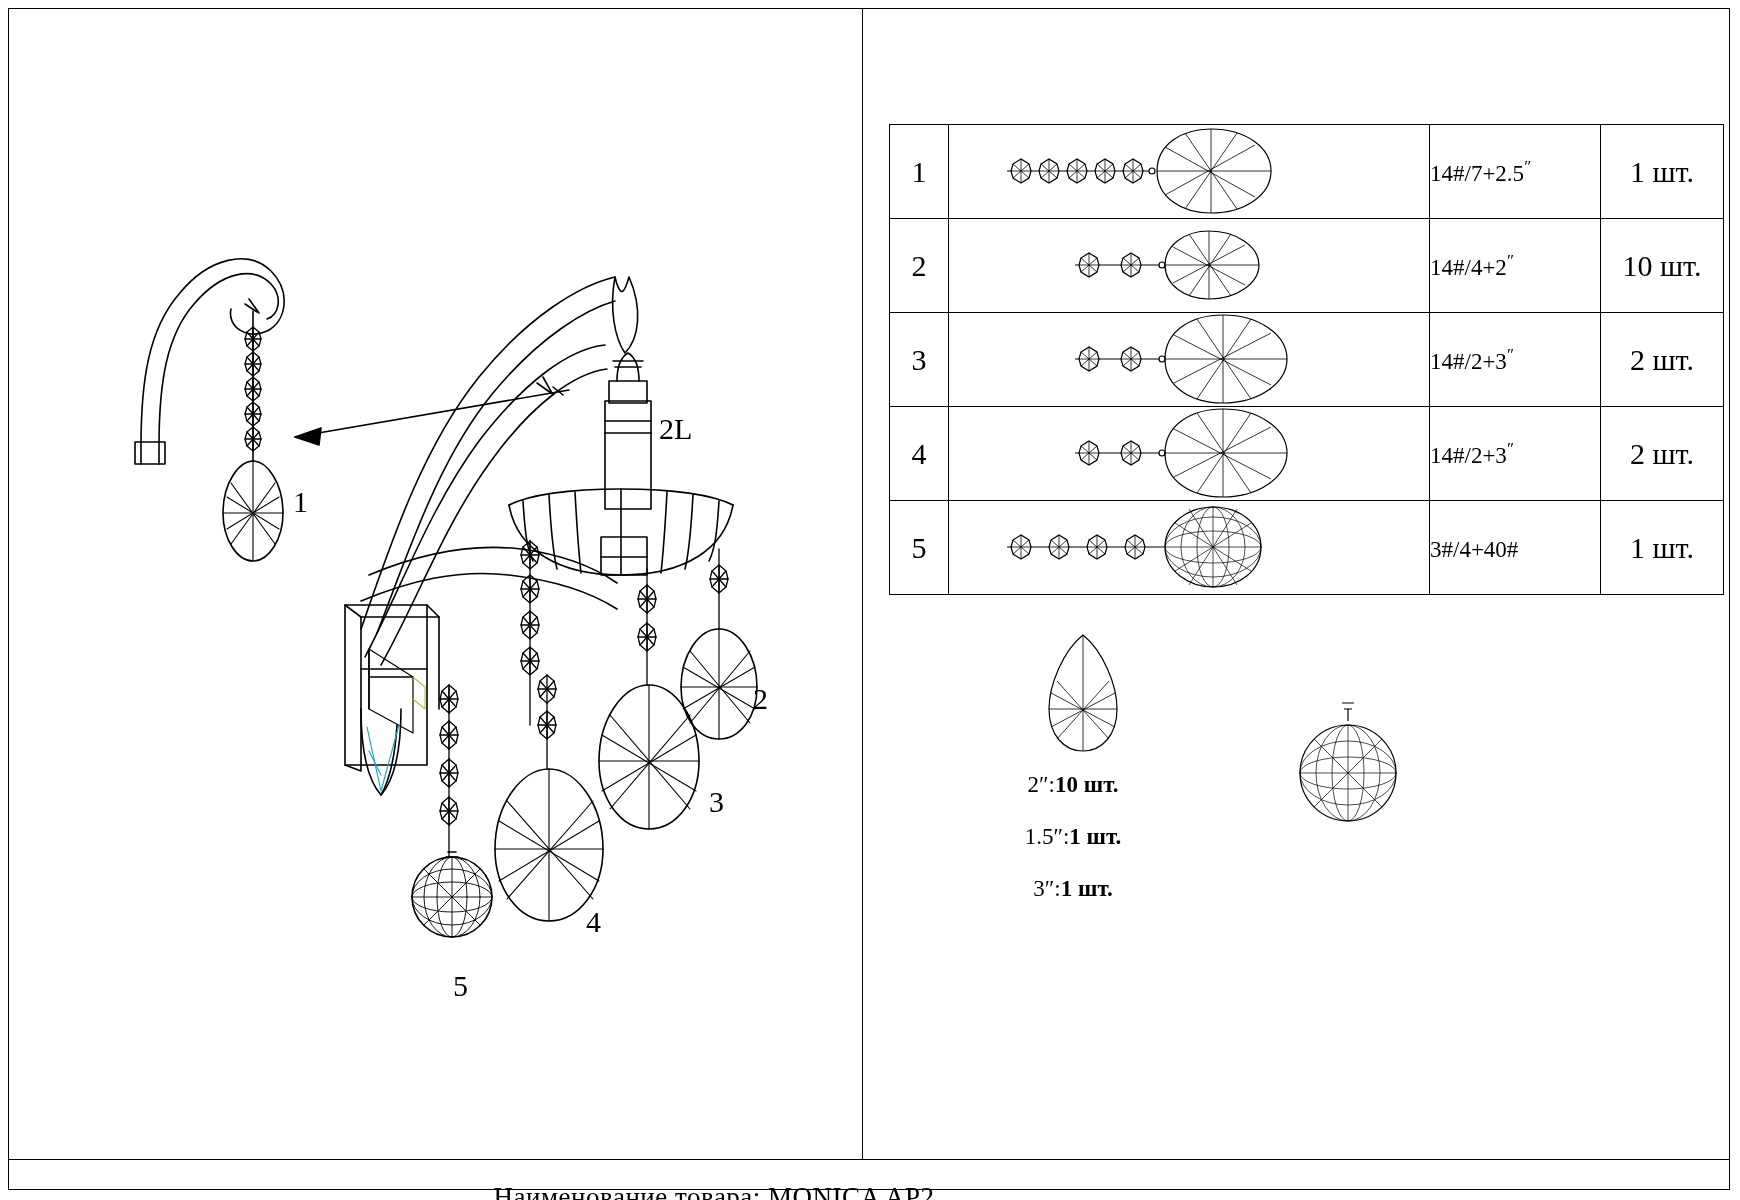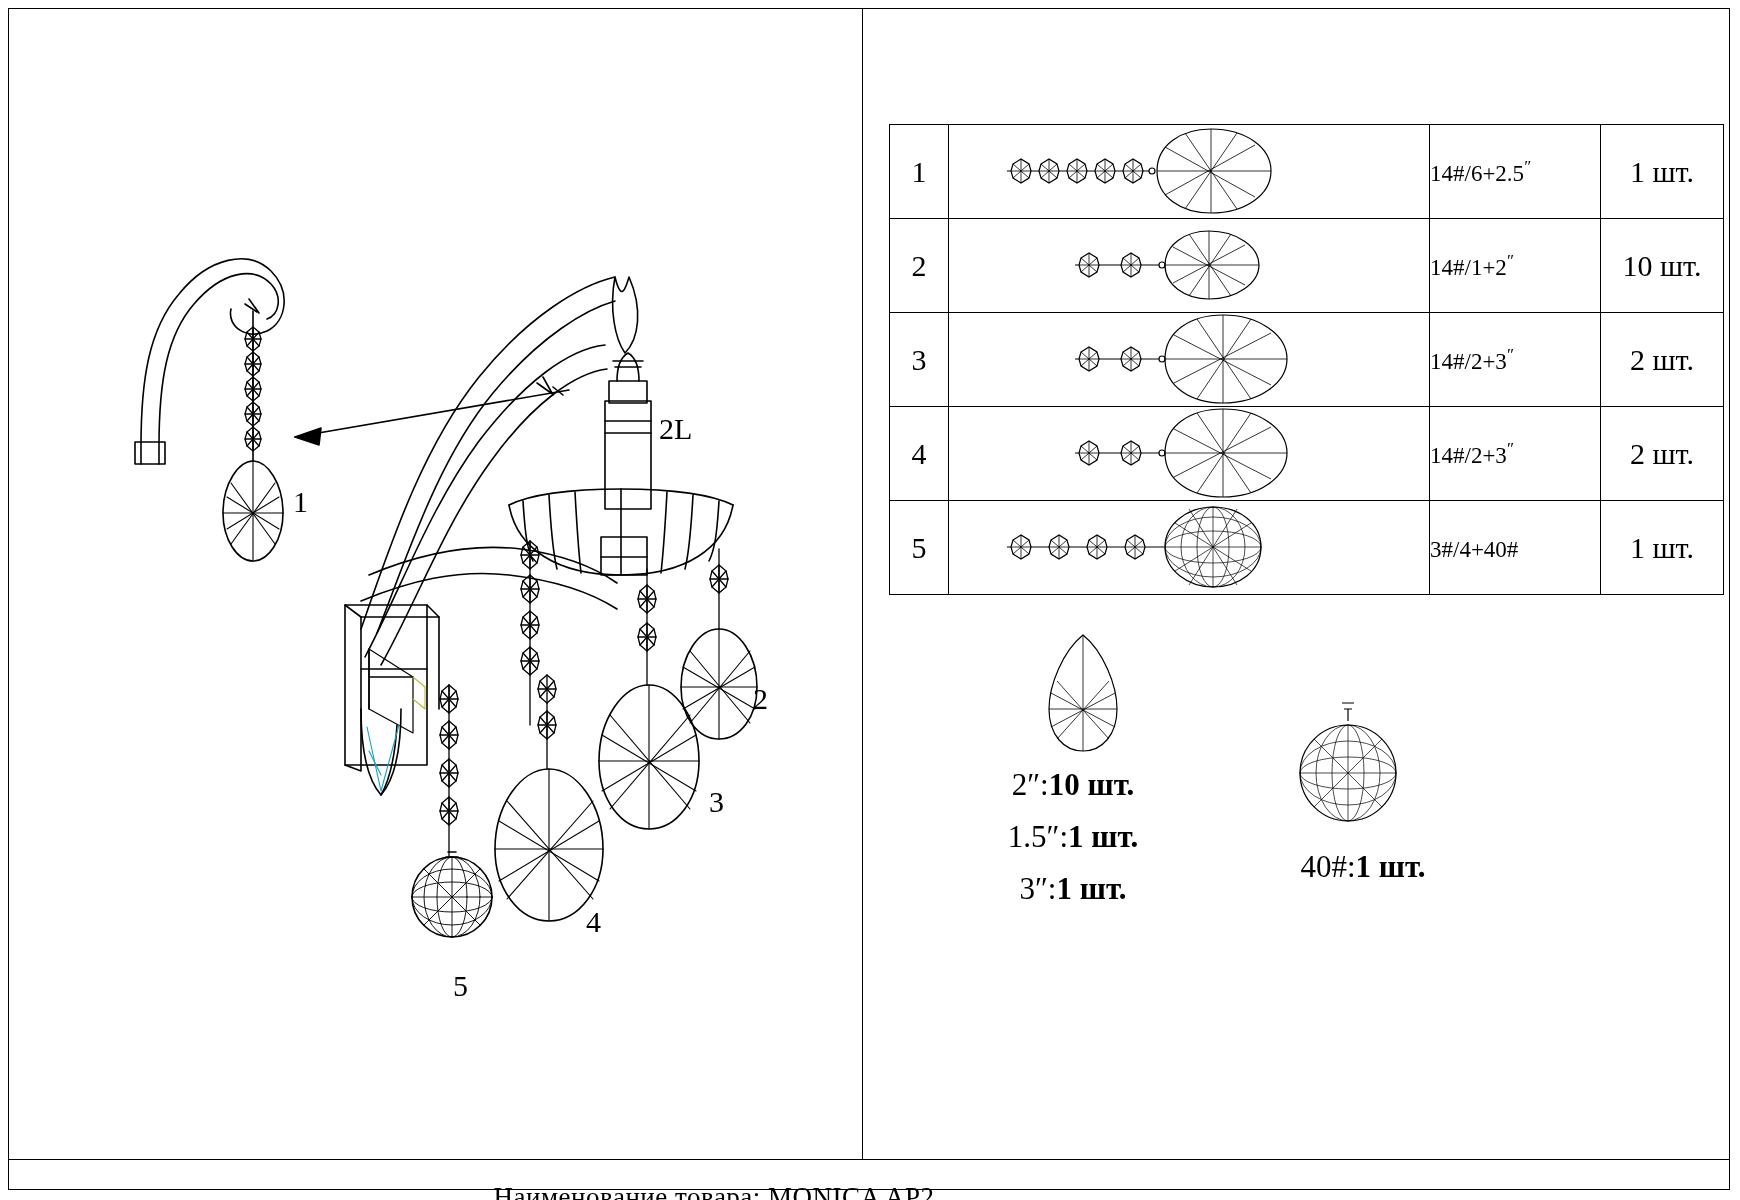--- a/index.html
+++ b/index.html
@@ -112,21 +112,21 @@
     left: 420px;
     top: 690px;
     width: 130px;
     height: 130px;
   }
   .legend-lines {
     position: absolute;
     left: 40px;
     top: 750px;
     width: 340px;
-    font-size: 31px;
+    font-size: 23px;
     line-height: 52px;
     font-family: Liberation Serif, serif;
   }
   .legend-lines div { white-space: nowrap; text-align: center; }
   .legend-lines .bold { font-weight: bold; }
   .legend-ball-text {
     position: absolute;
     left: 360px;
     top: 840px;
     width: 280px;
@@ -467,21 +467,21 @@
                     <line x1="216" y1="22" x2="306" y2="72"></line>
                     <line x1="216" y1="70" x2="306" y2="20"></line>
                     <line x1="236" y1="8" x2="288" y2="84"></line>
                     <line x1="236" y1="84" x2="288" y2="8"></line>
                   </g>
                 </g>
               </svg>
             </div>
           </td>
           <td class="col-code">
-            <span class="code-txt">14#/6+2.5</span><span class="sup">″</span>
+            <span class="code-txt">14#/7+2.5</span><span class="sup">″</span>
           </td>
           <td class="col-qty">1 шт.</td>
         </tr>
 
         <tr>
           <td class="col-idx">2</td>
           <td class="col-pic">
             <div class="pic-cell">
               <svg width="480" height="93" viewBox="0 0 480 93">
                 <g fill="none" stroke="#000" stroke-width="1.2">
@@ -508,21 +508,21 @@
                     <line x1="224" y1="28" x2="296" y2="66"></line>
                     <line x1="224" y1="64" x2="296" y2="26"></line>
                     <line x1="240" y1="15" x2="282" y2="77"></line>
                     <line x1="240" y1="77" x2="282" y2="15"></line>
                   </g>
                 </g>
               </svg>
             </div>
           </td>
           <td class="col-code">
-            <span class="code-txt">14#/1+2</span><span class="sup">″</span>
+            <span class="code-txt">14#/4+2</span><span class="sup">″</span>
           </td>
           <td class="col-qty">10 шт.</td>
         </tr>
 
         <tr>
           <td class="col-idx">3</td>
           <td class="col-pic">
             <div class="pic-cell">
               <svg width="480" height="93" viewBox="0 0 480 93">
                 <g fill="none" stroke="#000" stroke-width="1.2">
@@ -693,21 +693,18 @@
         </g>
       </svg>
     </div>
 
     <div class="legend-lines">
       <div><span>2″</span><span>:</span><span class="bold">10 шт.</span></div>
       <div><span>1.5″</span><span>:</span><span class="bold">1 шт.</span></div>
       <div><span>3″</span><span>:</span><span class="bold">1 шт.</span></div>
     </div>
 
-    <div class="legend-ball-text">
-      <span>40#</span><span>:</span><span class="bold">1 шт.</span>
-    </div>
 
   </div>
 
   <div class="footer">Наименование товара: MONICA AP2</div>
 
 </div>
 
 </body></html>

